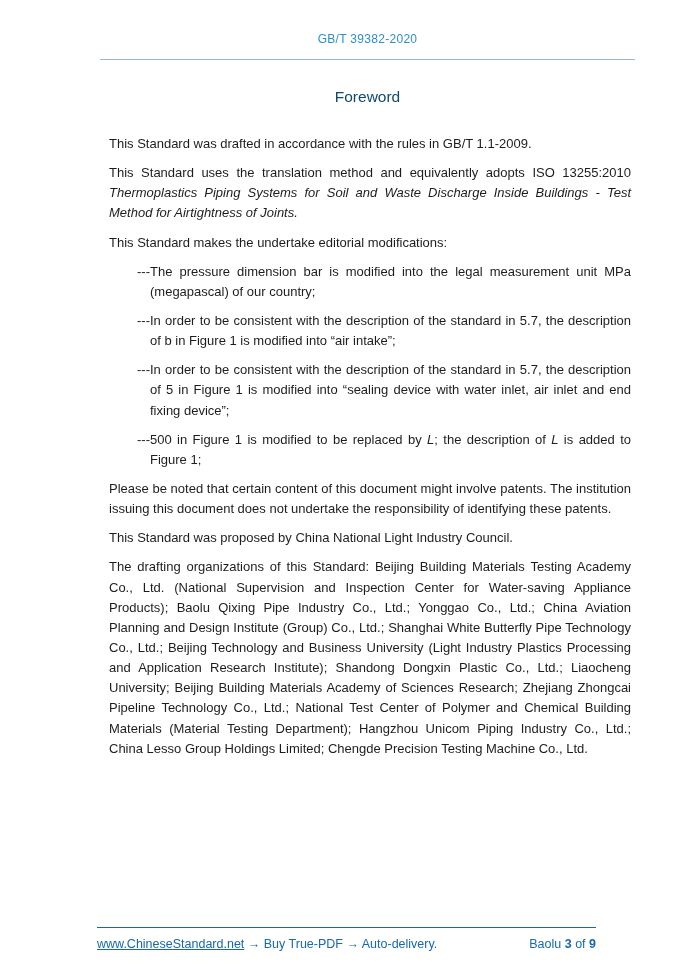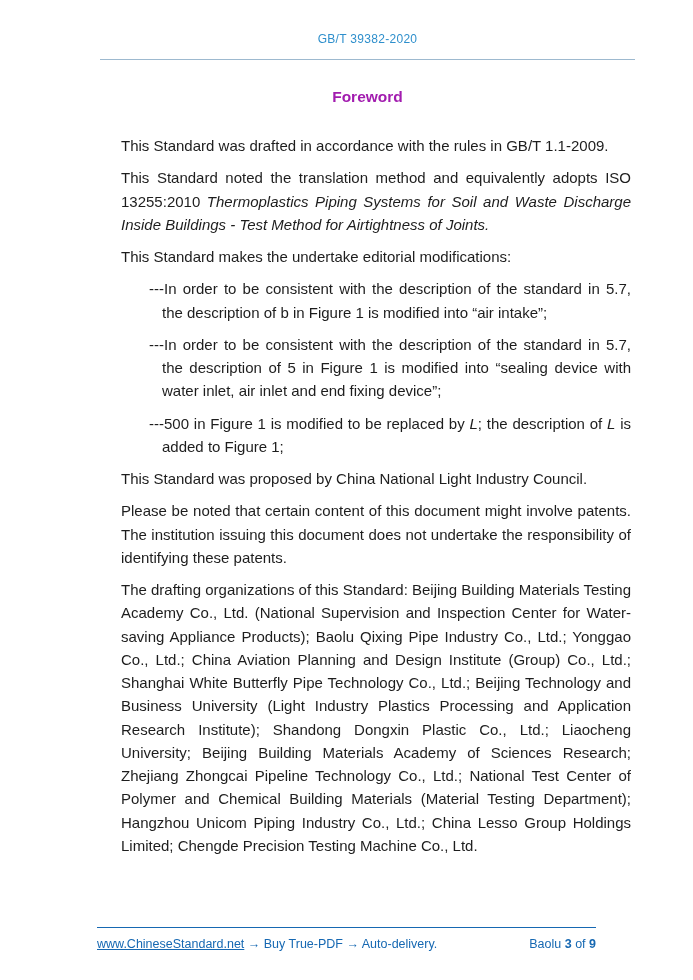--- a/index.html
+++ b/index.html
@@ -26,26 +26,26 @@
   }
   .header-rule {
     border: none;
     border-top: 1px solid var(--rule-gray, #9db9cf);
     margin: 13px -4px 0 -4px;
   }
   .title {
     margin: 28px 0 28px 0;
     text-align: center;
     font-size: 15.5px;
-    font-weight: bold;
-    color: #a21caf;
+    font-weight: normal;
+    color: #0c4a6e;
   }
   p {
-    margin: 0 0 9px 17px;
-    font-size: 15px;
+    margin: 0 0 9px 5px;
+    font-size: 13px;
     line-height: 1.55;
     text-align: justify;
   }
   p.list-item {
     padding-left: 41px;
     text-indent: -13px;
   }
   em { }
   .footer {
     position: absolute;
@@ -72,30 +72,31 @@
 
 <div class="page">
 
   <div class="doc-header">GB/T 39382-2020</div>
   <hr class="header-rule">
 
   <h1 class="title">Foreword</h1>
 
   <p>This Standard was drafted in accordance with the rules in GB/T 1.1-2009.</p>
 
-  <p><span>This Standard noted the translation method and equivalently adopts ISO 13255:2010 </span><em>Thermoplastics Piping Systems for Soil and Waste Discharge Inside Buildings - Test Method for Airtightness of Joints.</em></p>
+  <p><span>This Standard uses the translation method and equivalently adopts ISO 13255:2010 </span><em>Thermoplastics Piping Systems for Soil and Waste Discharge Inside Buildings - Test Method for Airtightness of Joints.</em></p>
 
   <p>This Standard makes the undertake editorial modifications:</p>
 
+  <p class="list-item">---The pressure dimension bar is modified into the legal measurement unit MPa (megapascal) of our country;</p>
   <p class="list-item">---In order to be consistent with the description of the standard in 5.7, the description of b in Figure 1 is modified into “air intake”;</p>
   <p class="list-item">---In order to be consistent with the description of the standard in 5.7, the description of 5 in Figure 1 is modified into “sealing device with water inlet, air inlet and end fixing device”;</p>
   <p class="list-item"><span>---500 in Figure 1 is modified to be replaced by </span><em>L</em><span>; the description of </span><em>L</em><span> is added to Figure 1;</span></p>
 
+  <p>Please be noted that certain content of this document might involve patents. The institution issuing this document does not undertake the responsibility of identifying these patents.</p>
   <p>This Standard was proposed by China National Light Industry Council.</p>
-  <p>Please be noted that certain content of this document might involve patents. The institution issuing this document does not undertake the responsibility of identifying these patents.</p>
   <p>The drafting organizations of this Standard: Beijing Building Materials Testing Academy Co., Ltd. (National Supervision and Inspection Center for Water-saving Appliance Products); Baolu Qixing Pipe Industry Co., Ltd.; Yonggao Co., Ltd.; China Aviation Planning and Design Institute (Group) Co., Ltd.; Shanghai White Butterfly Pipe Technology Co., Ltd.; Beijing Technology and Business University (Light Industry Plastics Processing and Application Research Institute); Shandong Dongxin Plastic Co., Ltd.; Liaocheng University; Beijing Building Materials Academy of Sciences Research; Zhejiang Zhongcai Pipeline Technology Co., Ltd.; National Test Center of Polymer and Chemical Building Materials (Material Testing Department); Hangzhou Unicom Piping Industry Co., Ltd.; China Lesso Group Holdings Limited; Chengde Precision Testing Machine Co., Ltd.</p>
 
   <div class="footer">
     <div class="footer-left">
       <a href="#">www.ChineseStandard.net</a>
       <span class="arrow">→</span>
       <span>Buy True-PDF</span>
       <span class="arrow">→</span>
       <span>Auto-delivery.</span>
     </div>

